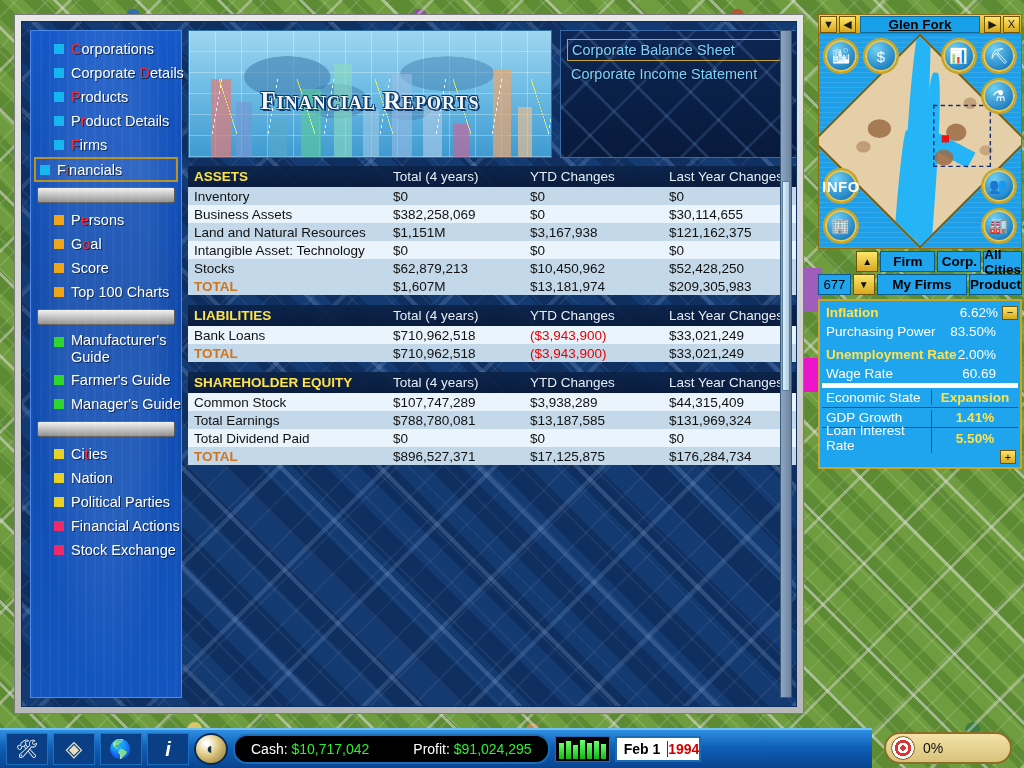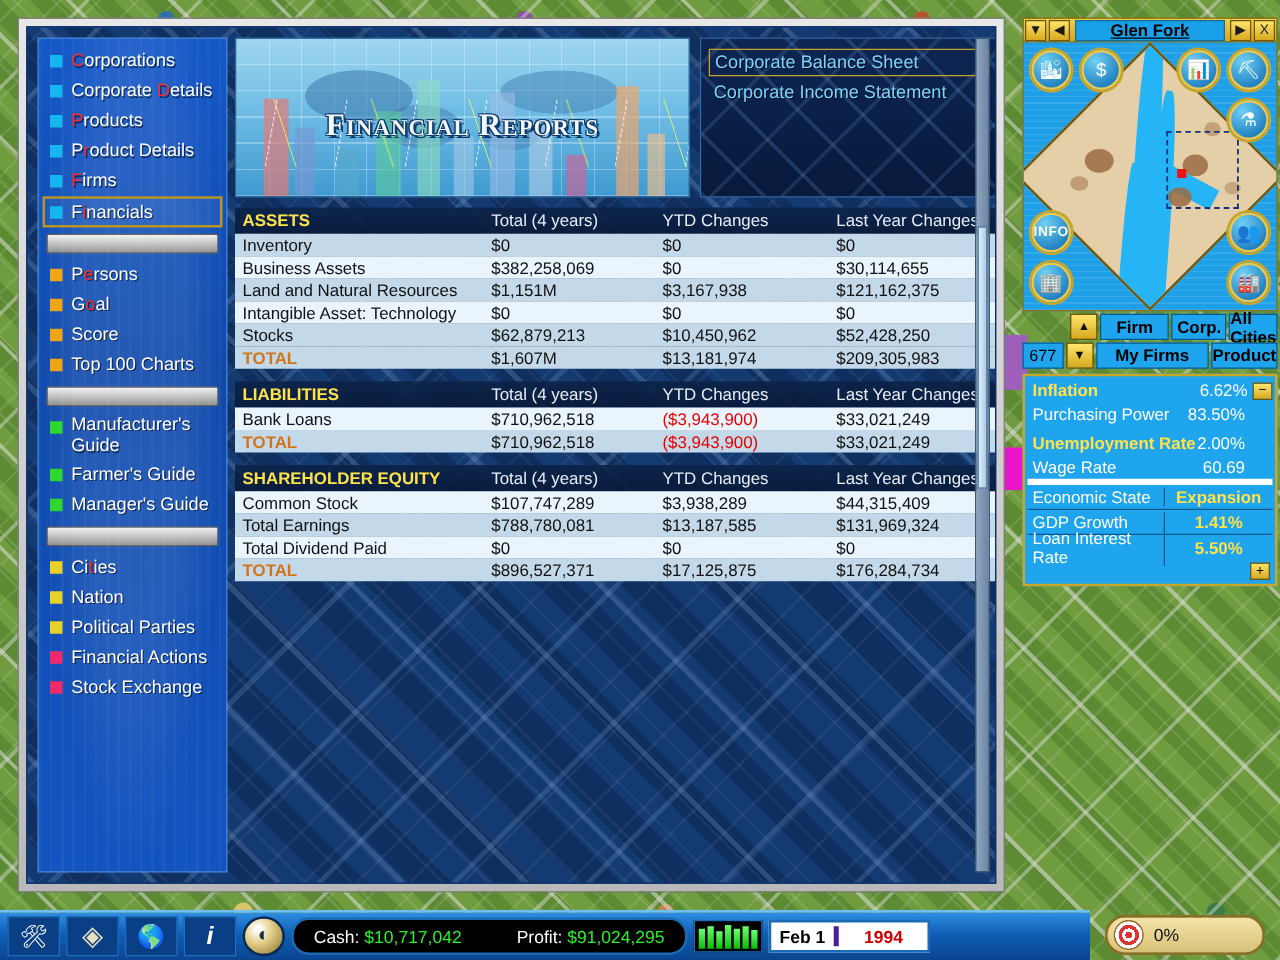--- a/index.html
+++ b/index.html
@@ -90,21 +90,21 @@
   .sidebar::before{
     content:""; position:absolute; inset:0;
     background:
       radial-gradient(ellipse at 50% 40%, rgba(255,255,255,.09) 0 40%, transparent 70%),
       repeating-linear-gradient(90deg, rgba(255,255,255,.035) 0 2px, transparent 2px 9px);
     pointer-events:none;
   }
   .nav-item {
     position: relative;
     display: flex; align-items: center; gap: 7px;
-    height: 24px; padding: 0 4px; margin: 0 1px;
+    height: 24px; padding: 0 4px; margin: 0 15px;
     color: #ffffff; font-size: 14.5px; white-space: nowrap;
     text-shadow: 1px 1px 0 rgba(0,0,0,.55);
   }
   .nav-item.two-line { height: 38px; align-items: flex-start; padding-top: 2px; }
   .nav-item.two-line .nav-bullet { margin-top: 5px; }
   .nav-item.sel { border: 2px solid #b99326; background: rgba(255,255,255,.05); height: 25px;
     margin: 0 -1px; }
   .nav-bullet { width: 10px; height: 10px; flex: 0 0 10px; }
   .nav-label .hk { color: #ff2a2a; }
   .nav-label-2 { line-height: 17px; }
@@ -271,21 +271,21 @@
   }
   .reddot { position:absolute; left: 60%; top: 47%; width: 5px; height: 5px; background:#ee1111; }
   .mm-icon {
     position: absolute; width: 36px; height: 36px; border-radius: 50%;
     border: 2px solid #c9a52a;
     background: radial-gradient(circle at 35% 28%, #6fd0f5, #1f7fc0 70%, #14527e);
     box-shadow: inset 0 0 0 2px #e6c852;
     display:flex; align-items:center; justify-content:center;
     font-size: 15px; color:#fff;
   }
-  .mm-icon.info { font-size: 11px; font-weight: bold; letter-spacing: .5px; }
+  .mm-icon.info { font-size: 15px; font-weight: bold; letter-spacing: .5px; }
 
   .rp-btns { margin-top: 2px; }
   .btnrow { display: flex; gap: 2px; margin-bottom: 2px; }
   .bluebtn {
     background: #1fa4ee; border: 1px solid #0a5a8c;
     color: #000; font-size: 13.5px; font-weight: bold;
     display:flex; align-items:center; justify-content:center;
     height: 21px;
   }
   .cellnum { width: 38px; background:#1fa4ee; border:1px solid #0a5a8c;
@@ -345,21 +345,21 @@
     display:flex; align-items:flex-end; gap: 2px; height: 26px;
     background: #000; border: 1px solid #1b6bb5; padding: 2px 3px;
   }
   .bars-ind i { width: 5px; background: linear-gradient(180deg,#6dff6d,#0bbd0b); display:block; }
   .datebox {
     display:flex; align-items:center; height: 26px;
     background: #fff; border: 2px solid #1b6bb5;
     font-size: 14px; font-weight: bold;
   }
   .datebox .d { padding: 0 7px; color: #000; }
-  .datebox .y { padding: 0 20px; color: #d00000; border-left: 4px solid #4c1d95; }
+  .datebox .y { padding: 0 0; color: #d00000; border-left: 1px solid #4c1d95; }
   .goalpill {
     position: absolute; left: 884px; bottom: 4px; width: 128px; height: 32px;
     border-radius: 16px;
     background: linear-gradient(180deg,#f4e3a8,#d8c27a);
     border: 2px solid #8a6f25;
     display: flex; align-items: center; gap: 8px; padding-left: 5px;
   }
   .target {
     width: 24px; height: 24px; border-radius: 50%;
     background: radial-gradient(circle, #d33 0 18%, #fff 18% 34%, #d33 34% 52%, #fff 52% 70%, #e46 70% 100%);

